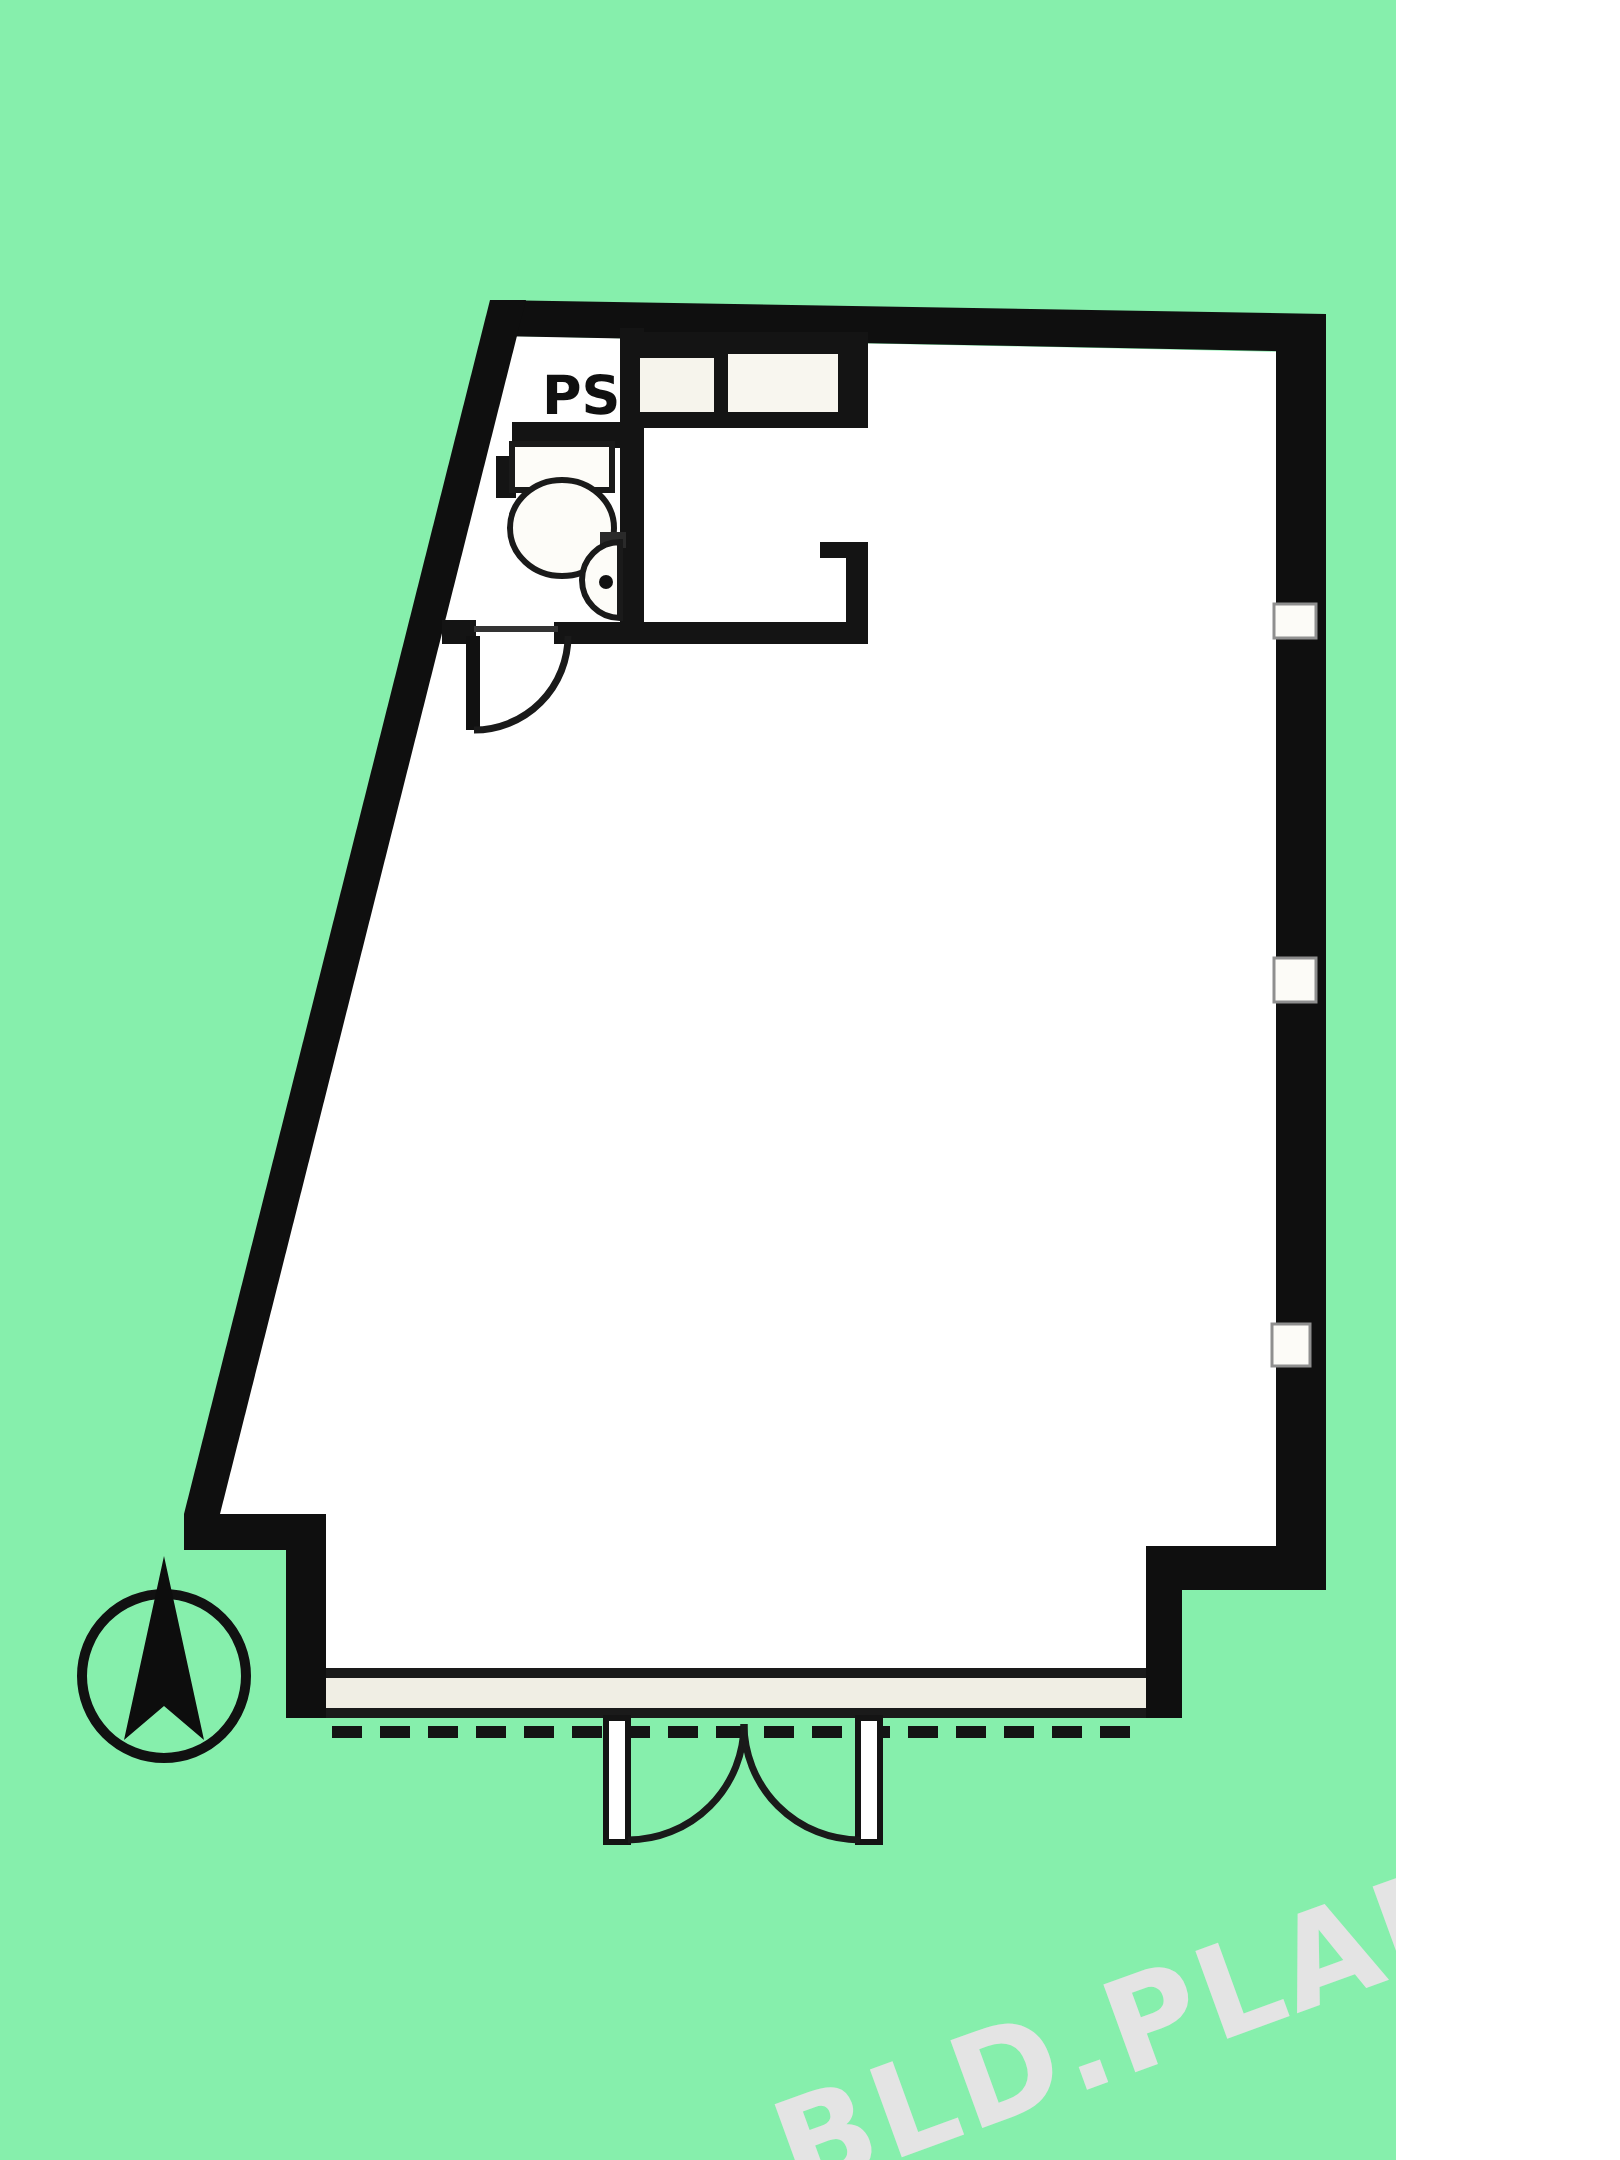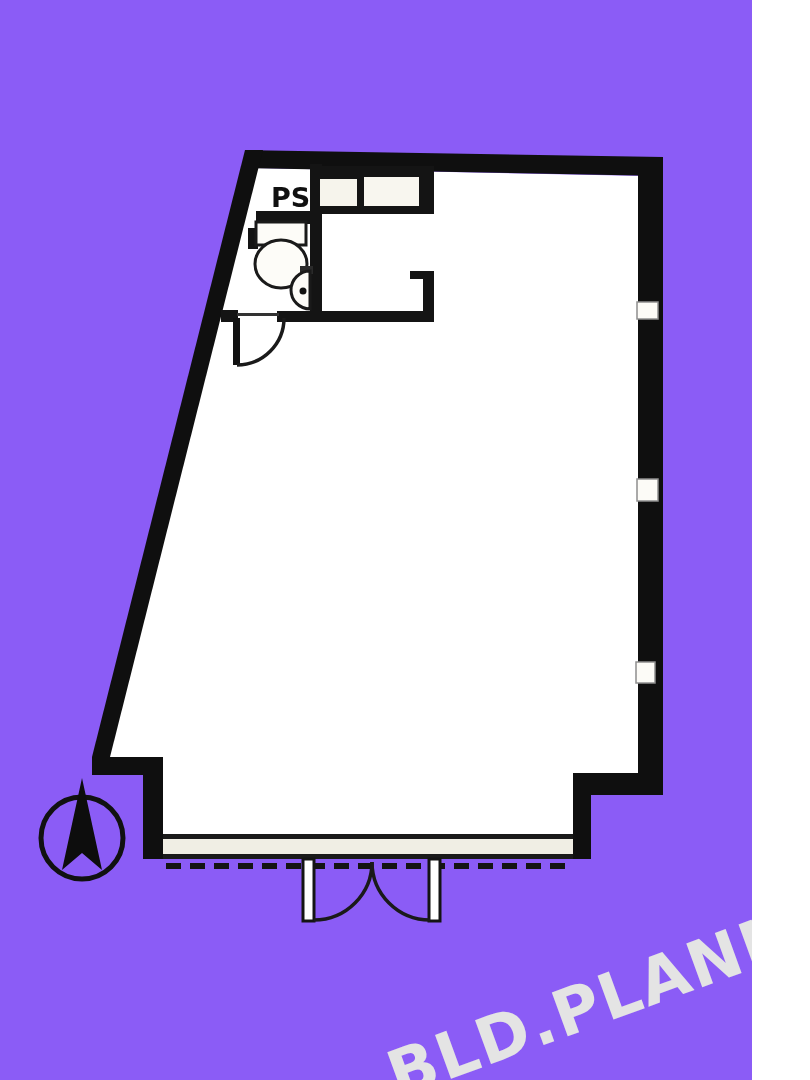--- a/index.html
+++ b/index.html
@@ -1,16 +1,16 @@
 <!DOCTYPE html>
 <html><head>
 <meta charset="utf-8">
 <style>
   html,body{margin:0;padding:0;background:#ffffff;}
-  .page{position:relative;width:752px;height:1080px;background:#8b5cf6;overflow:hidden;
+  .page{position:relative;width:698px;height:1080px;background:#86efac;overflow:hidden;
         font-family:"DejaVu Sans","Liberation Sans",sans-serif;}
   svg{display:block;}
   .wall{fill:#0f0f0f;stroke:none;}
   .partition{fill:#141414;stroke:none;}
   .fixture{fill:#fdfcf8;stroke:#1a1a1a;stroke-width:3;}
   .thinline{stroke:#1a1a1a;stroke-width:3.5;fill:none;}
   .ps-text{font-size:27px;font-weight:700;fill:#101010;letter-spacing:0px;}
   .watermark-text{font-size:64px;font-weight:700;letter-spacing:2px;}
 </style>
 </head>

